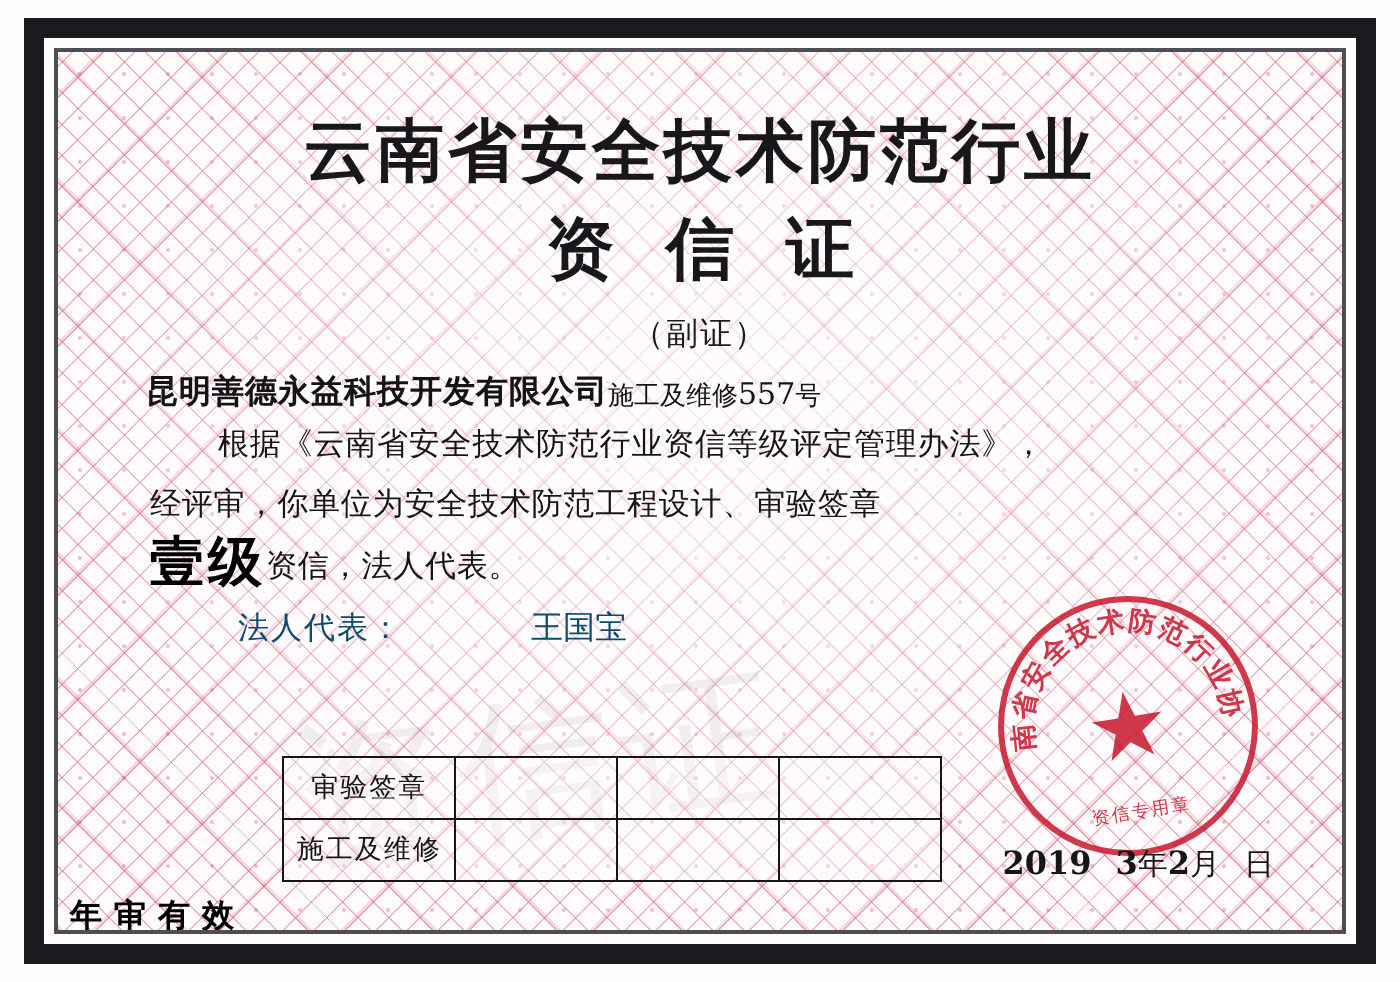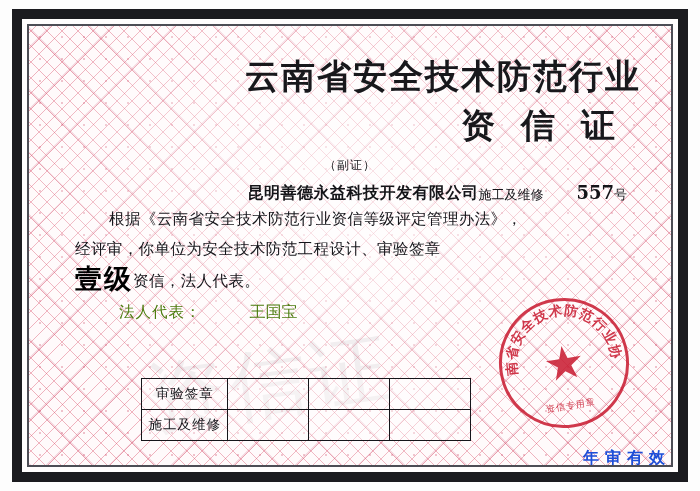--- a/index.html
+++ b/index.html
@@ -89,21 +89,21 @@
 
   
   .content {
     position: absolute;
     left: 0; top: 0; right: 0; bottom: 0;
     padding: 0 30px;
     box-sizing: border-box;
   }
 
   .title-line1, .title-line2 {
-    text-align: right;
+    text-align: center;
     font-family: "DejaVu Serif", serif;
     font-weight: bold;
     color: #18181c;
   }
   .title-line1 {
     margin-top: 32px;
     font-size: 34px;
     letter-spacing: 2px;
     line-height: 1.1;
   }
@@ -111,49 +111,48 @@
     margin-top: 12px;
     font-size: 34px;
     letter-spacing: 26px;
     padding-left: 26px;
     line-height: 1.1;
   }
   .subtitle {
     margin-top: 12px;
     text-align: center;
     font-family: "DejaVu Serif", serif;
-    font-size: 12px;
+    font-size: 16px;
     color: #1c1c20;
     letter-spacing: 1px;
   }
 
   .row-ids {
     margin-top: 8px;
     display: flex;
     align-items: flex-end;
-    justify-content: flex-end;
+    justify-content: flex-start;
     padding: 0 14px;
   }
   .company-name {
     font-family: "DejaVu Serif", serif;
     font-size: 16px;
     font-weight: bold;
     color: #141418;
     letter-spacing: 0.5px;
   }
   .cert-no {
     font-family: "DejaVu Serif", serif;
     font-size: 13px;
     color: #141418;
     white-space: nowrap;
   }
   .cert-no .num {
-    font-size: 18px;
-    font-weight: bold;
-    margin-left: 33px;
+    font-size: 15px;
+    font-weight: normal;
   }
 
   .body-text {
     font-family: "DejaVu Serif", serif;
     font-size: 15.5px;
     line-height: 30px;
     color: #15151a;
     padding: 0 16px;
     letter-spacing: 0.4px;
   }
@@ -165,23 +164,24 @@
     color: #000000;
     letter-spacing: 2px;
     vertical-align: -2px;
   }
 
   .legal-row {
     margin-top: 6px;
     padding-left: 60px;
     font-family: "DejaVu Serif", serif;
     font-size: 15.5px;
-    color: #4d7c0f;
+    color: #0c4a6e;
     display: flex;
     align-items: center;
+    gap: 16px;
   }
   .legal-label { letter-spacing: 1px; }
   .legal-value {
     margin-left: 48px;
     font-size: 16px;
     font-weight: normal;
   }
 
   
   .seal {
@@ -259,25 +259,25 @@
     color: #15151a;
     white-space: nowrap;
   }
   .date-line .dnum { font-weight: bold; font-size: 16px; }
   .date-line .gap { display: inline-block; width: 12px; }
 
   .footer-note {
     position: absolute;
     left: 0; right: 0;
     top: 422px;
-    text-align: right;
+    text-align: left;
     font-family: "DejaVu Serif", serif;
     font-size: 16px;
     font-weight: bold;
-    color: #1d4ed8;
+    color: #000000;
     letter-spacing: 6px;
     padding-left: 6px;
   }
 </style>
 </head>
 <body>
 
 <div id="certificate">
   <div class="frame-outer">
     <div class="frame-inner">
@@ -338,18 +338,21 @@
           <tr>
             <td class="audit-label">施工及维修</td>
             <td class="audit-cell"></td>
             <td class="audit-cell"></td>
             <td class="audit-cell"></td>
           </tr>
         </tbody>
           </table>
       </div>
 
+      <div class="date-line">
+        <span class="dnum">2019</span><span class="gap"></span><span class="dnum">3</span><span>年</span><span class="dnum">2</span><span>月</span><span class="gap"></span><span>日</span>
+      </div>
 
       <div class="footer-note">年审有效</div>
 
     </div>
   </div>
 </div>
 
 </body></html>

